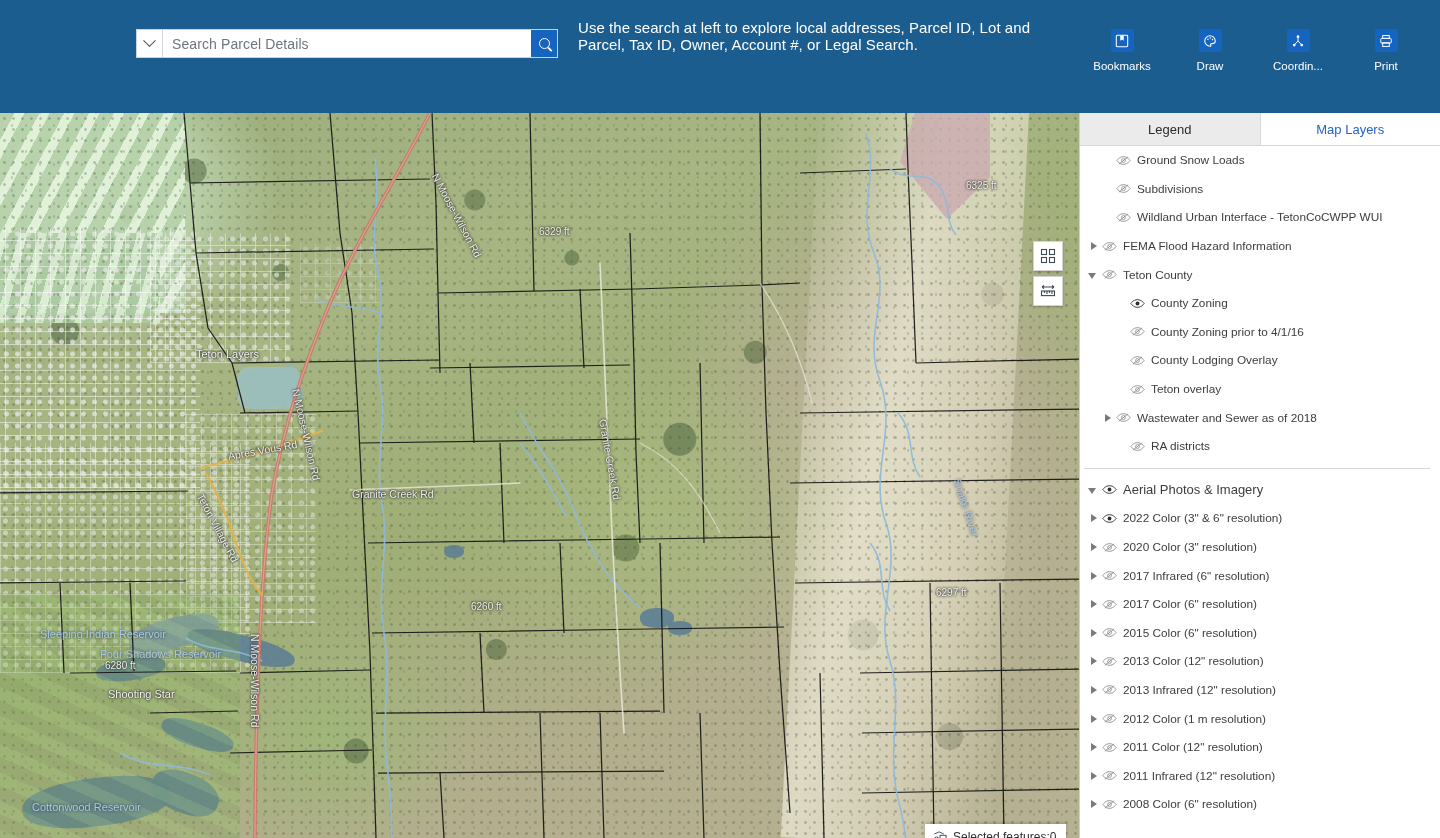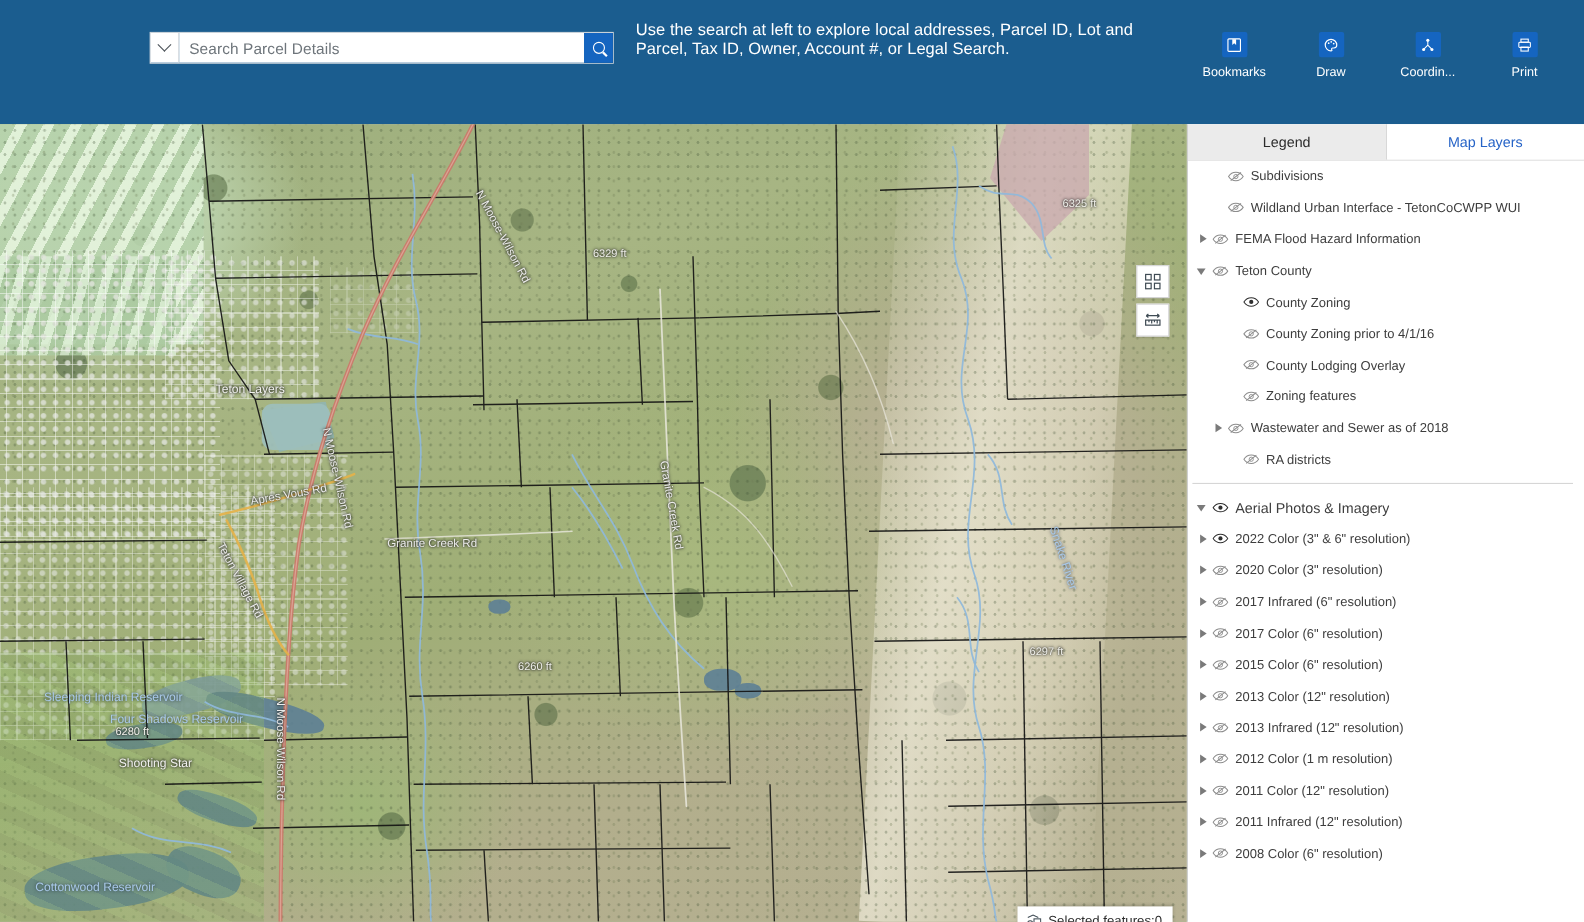--- a/index.html
+++ b/index.html
@@ -451,31 +451,42 @@
   <div class="tree" id="layer-tree">
       <div class="row pad-l1">
         <span class="arrow none"></span>
         <span class="eye">
           <svg width="15" height="11" viewBox="0 0 18 12">
             <path d="M1 6s3-4.6 8-4.6S17 6 17 6s-3 4.6-8 4.6S1 6 1 6z" fill="none" stroke="#8d8d8d" stroke-width="1.1"></path>
             <circle cx="9" cy="6" r="2.3" fill="none" stroke="#8d8d8d" stroke-width="1"></circle>
             <path d="M3.4 10.4 L14.6 1.6" stroke="#8d8d8d" stroke-width="1.1"></path>
           </svg>
         </span>
-        <span class="label">Subdivisions</span>
+        <span class="label">Ground Snow Loads</span>
       </div>
       <div class="row pad-l1">
         <span class="arrow none"></span>
         <span class="eye">
           <svg width="15" height="11" viewBox="0 0 18 12">
             <path d="M1 6s3-4.6 8-4.6S17 6 17 6s-3 4.6-8 4.6S1 6 1 6z" fill="none" stroke="#8d8d8d" stroke-width="1.1"></path>
             <circle cx="9" cy="6" r="2.3" fill="none" stroke="#8d8d8d" stroke-width="1"></circle>
             <path d="M3.4 10.4 L14.6 1.6" stroke="#8d8d8d" stroke-width="1.1"></path>
           </svg>
         </span>
+        <span class="label">Subdivisions</span>
+      </div>
+      <div class="row pad-l1">
+        <span class="arrow none"></span>
+        <span class="eye">
+          <svg width="15" height="11" viewBox="0 0 18 12">
+            <path d="M1 6s3-4.6 8-4.6S17 6 17 6s-3 4.6-8 4.6S1 6 1 6z" fill="none" stroke="#8d8d8d" stroke-width="1.1"></path>
+            <circle cx="9" cy="6" r="2.3" fill="none" stroke="#8d8d8d" stroke-width="1"></circle>
+            <path d="M3.4 10.4 L14.6 1.6" stroke="#8d8d8d" stroke-width="1.1"></path>
+          </svg>
+        </span>
         <span class="label">Wildland Urban Interface - TetonCoCWPP WUI</span>
       </div>
       <div class="row pad-l0">
         <span class="arrow closed"></span>
         <span class="eye">
           <svg width="15" height="11" viewBox="0 0 18 12">
             <path d="M1 6s3-4.6 8-4.6S17 6 17 6s-3 4.6-8 4.6S1 6 1 6z" fill="none" stroke="#8d8d8d" stroke-width="1.1"></path>
             <circle cx="9" cy="6" r="2.3" fill="none" stroke="#8d8d8d" stroke-width="1"></circle>
             <path d="M3.4 10.4 L14.6 1.6" stroke="#8d8d8d" stroke-width="1.1"></path>
           </svg>
@@ -527,21 +538,21 @@
       </div>
       <div class="row pad-l2">
         <span class="arrow none"></span>
         <span class="eye">
           <svg width="15" height="11" viewBox="0 0 18 12">
             <path d="M1 6s3-4.6 8-4.6S17 6 17 6s-3 4.6-8 4.6S1 6 1 6z" fill="none" stroke="#8d8d8d" stroke-width="1.1"></path>
             <circle cx="9" cy="6" r="2.3" fill="none" stroke="#8d8d8d" stroke-width="1"></circle>
             <path d="M3.4 10.4 L14.6 1.6" stroke="#8d8d8d" stroke-width="1.1"></path>
           </svg>
         </span>
-        <span class="label">Zoning features</span>
+        <span class="label">Teton overlay</span>
       </div>
       <div class="row pad-l1">
         <span class="arrow closed"></span>
         <span class="eye">
           <svg width="15" height="11" viewBox="0 0 18 12">
             <path d="M1 6s3-4.6 8-4.6S17 6 17 6s-3 4.6-8 4.6S1 6 1 6z" fill="none" stroke="#8d8d8d" stroke-width="1.1"></path>
             <circle cx="9" cy="6" r="2.3" fill="none" stroke="#8d8d8d" stroke-width="1"></circle>
             <path d="M3.4 10.4 L14.6 1.6" stroke="#8d8d8d" stroke-width="1.1"></path>
           </svg>
         </span>

